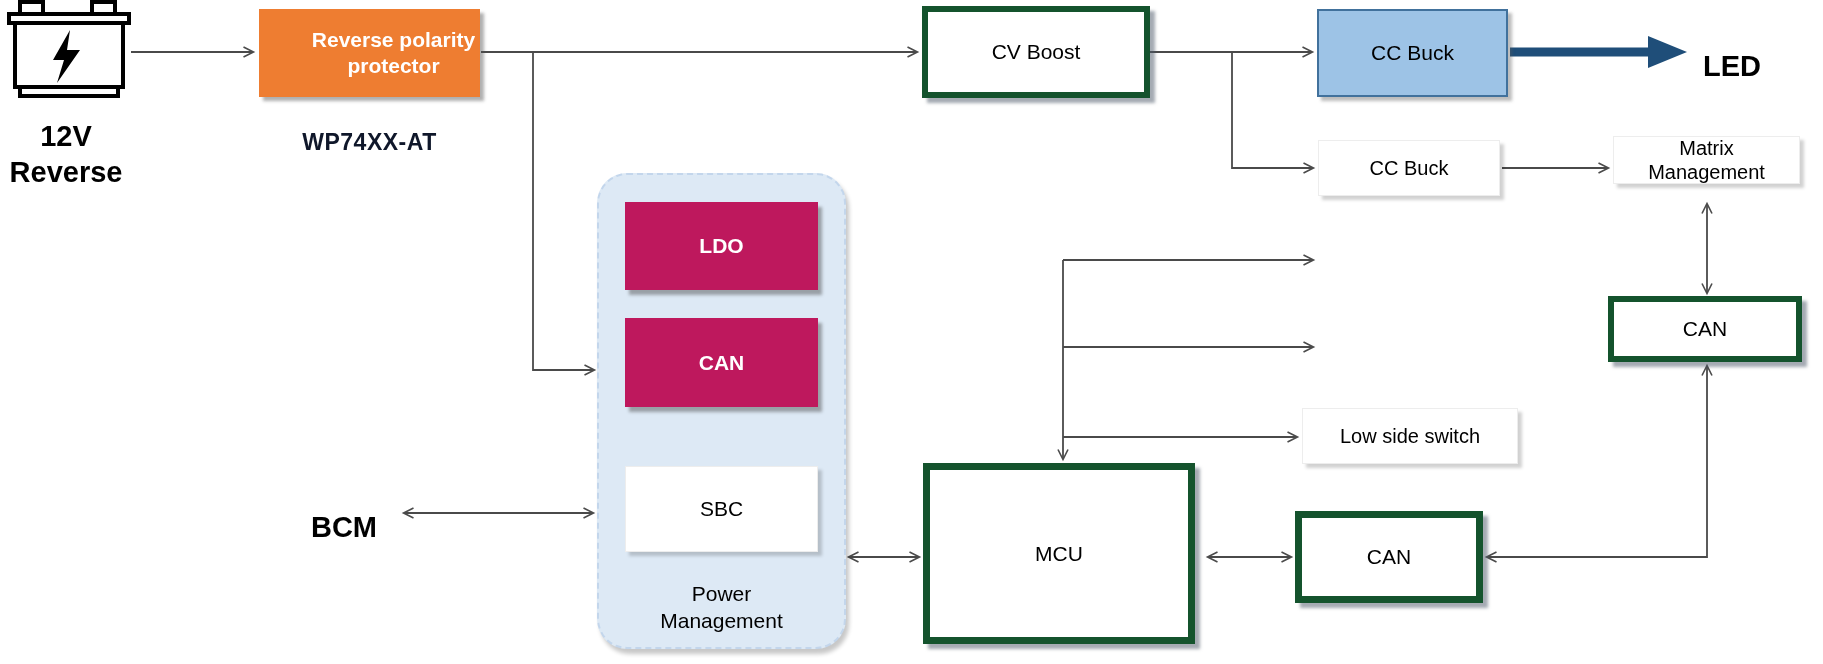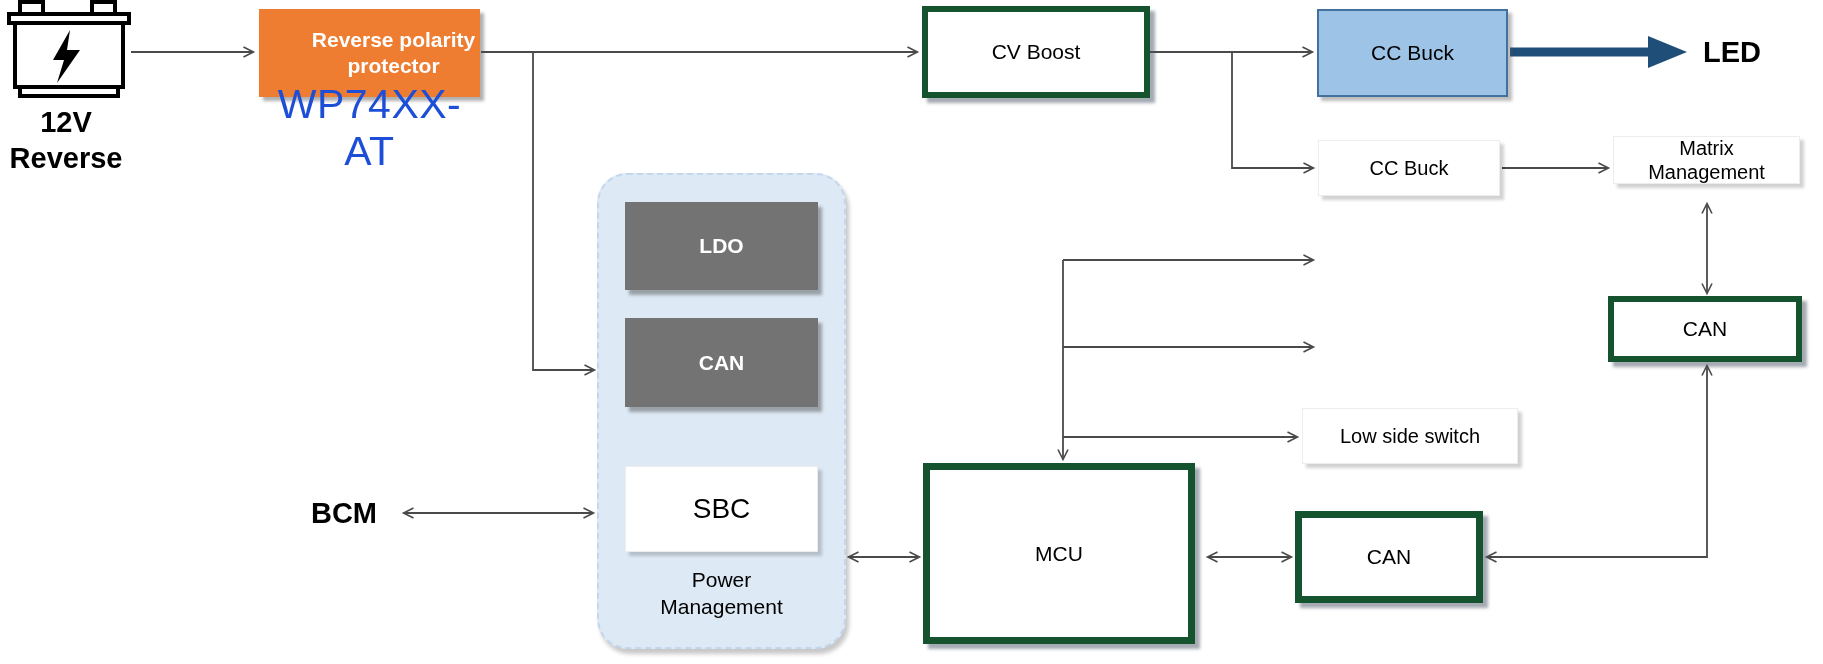--- a/index.html
+++ b/index.html
@@ -19,38 +19,38 @@
   .navy{
     background:#ffffff;border:6px solid #14532d;font-size:21px;
     box-shadow:5px 5px 3px rgba(75,88,104,.5);
   }
   .navy.thick{border-width:7px;}
   .lightblue{
     background:#9DC3E6;border:2px solid #41719C;font-size:21px;
     box-shadow:4px 4px 3px rgba(90,90,90,.4);
   }
   .bluebox{
-    background:#737373;color:#ffffff;font-weight:bold;font-size:21px;
+    background:#be185d;color:#ffffff;font-weight:bold;font-size:21px;
     box-shadow:4px 5px 3px rgba(70,70,70,.45);
   }
   .whitebox{
     background:#ffffff;border:1px solid #ededed;font-size:20px;
     box-shadow:4px 4px 3px rgba(0,0,0,.18);
   }
   .container-pm{
     position:absolute;box-sizing:border-box;z-index:1;
     background:#DDE9F5;border:2px dashed #C3D6EC;border-radius:30px;
     box-shadow:3px 5px 4px rgba(0,0,0,.22);
   }
   .freetext{
     position:absolute;display:flex;align-items:center;justify-content:center;
-    text-align:center;white-space:pre-line;z-index:2;
+    text-align:center;white-space:pre-line;z-index:2;margin-top:14px;
   }
   .big-bold{font-weight:bold;font-size:29px;line-height:1.25;}
-  .part-no{font-weight:normal;font-size:41px;color:#1d4ed8;letter-spacing:.5px;}
+  .part-no{font-weight:bold;font-size:23px;color:#0f172a;letter-spacing:.5px;}
   .pm-caption{font-size:21px;line-height:1.3;}
   svg.wires{position:absolute;left:0;top:0;z-index:1;pointer-events:none;}
   svg.batt{position:absolute;z-index:2;}
 </style>
 </head>
 <body>
 
 <div id="canvas">
 
   <svg class="wires" width="1823" height="664" viewBox="0 0 1823 664">
@@ -134,18 +134,18 @@
   <div class="box navy thick" style="left:923px;top:463px;width:272px;height:181px">MCU</div>
 
   <div class="freetext big-bold" style="left:288px;top:496px;width:112px;height:34px">BCM</div>
 
   <div class="container-pm" style="left:597px;top:173px;width:249px;height:476px"></div>
 
   <div class="box bluebox" style="left:625px;top:202px;width:193px;height:88px">LDO</div>
 
   <div class="box bluebox" style="left:625px;top:318px;width:193px;height:89px">CAN</div>
 
-  <div class="box whitebox" style="left:625px;top:466px;width:193px;height:86px;font-size:28px">SBC</div>
+  <div class="box whitebox" style="left:625px;top:466px;width:193px;height:86px;font-size:21px">SBC</div>
 
   <div class="freetext pm-caption" style="left:599px;top:560px;width:245px;height:66px">Power
 Management</div>
 
 </div>
 
 </body></html>

